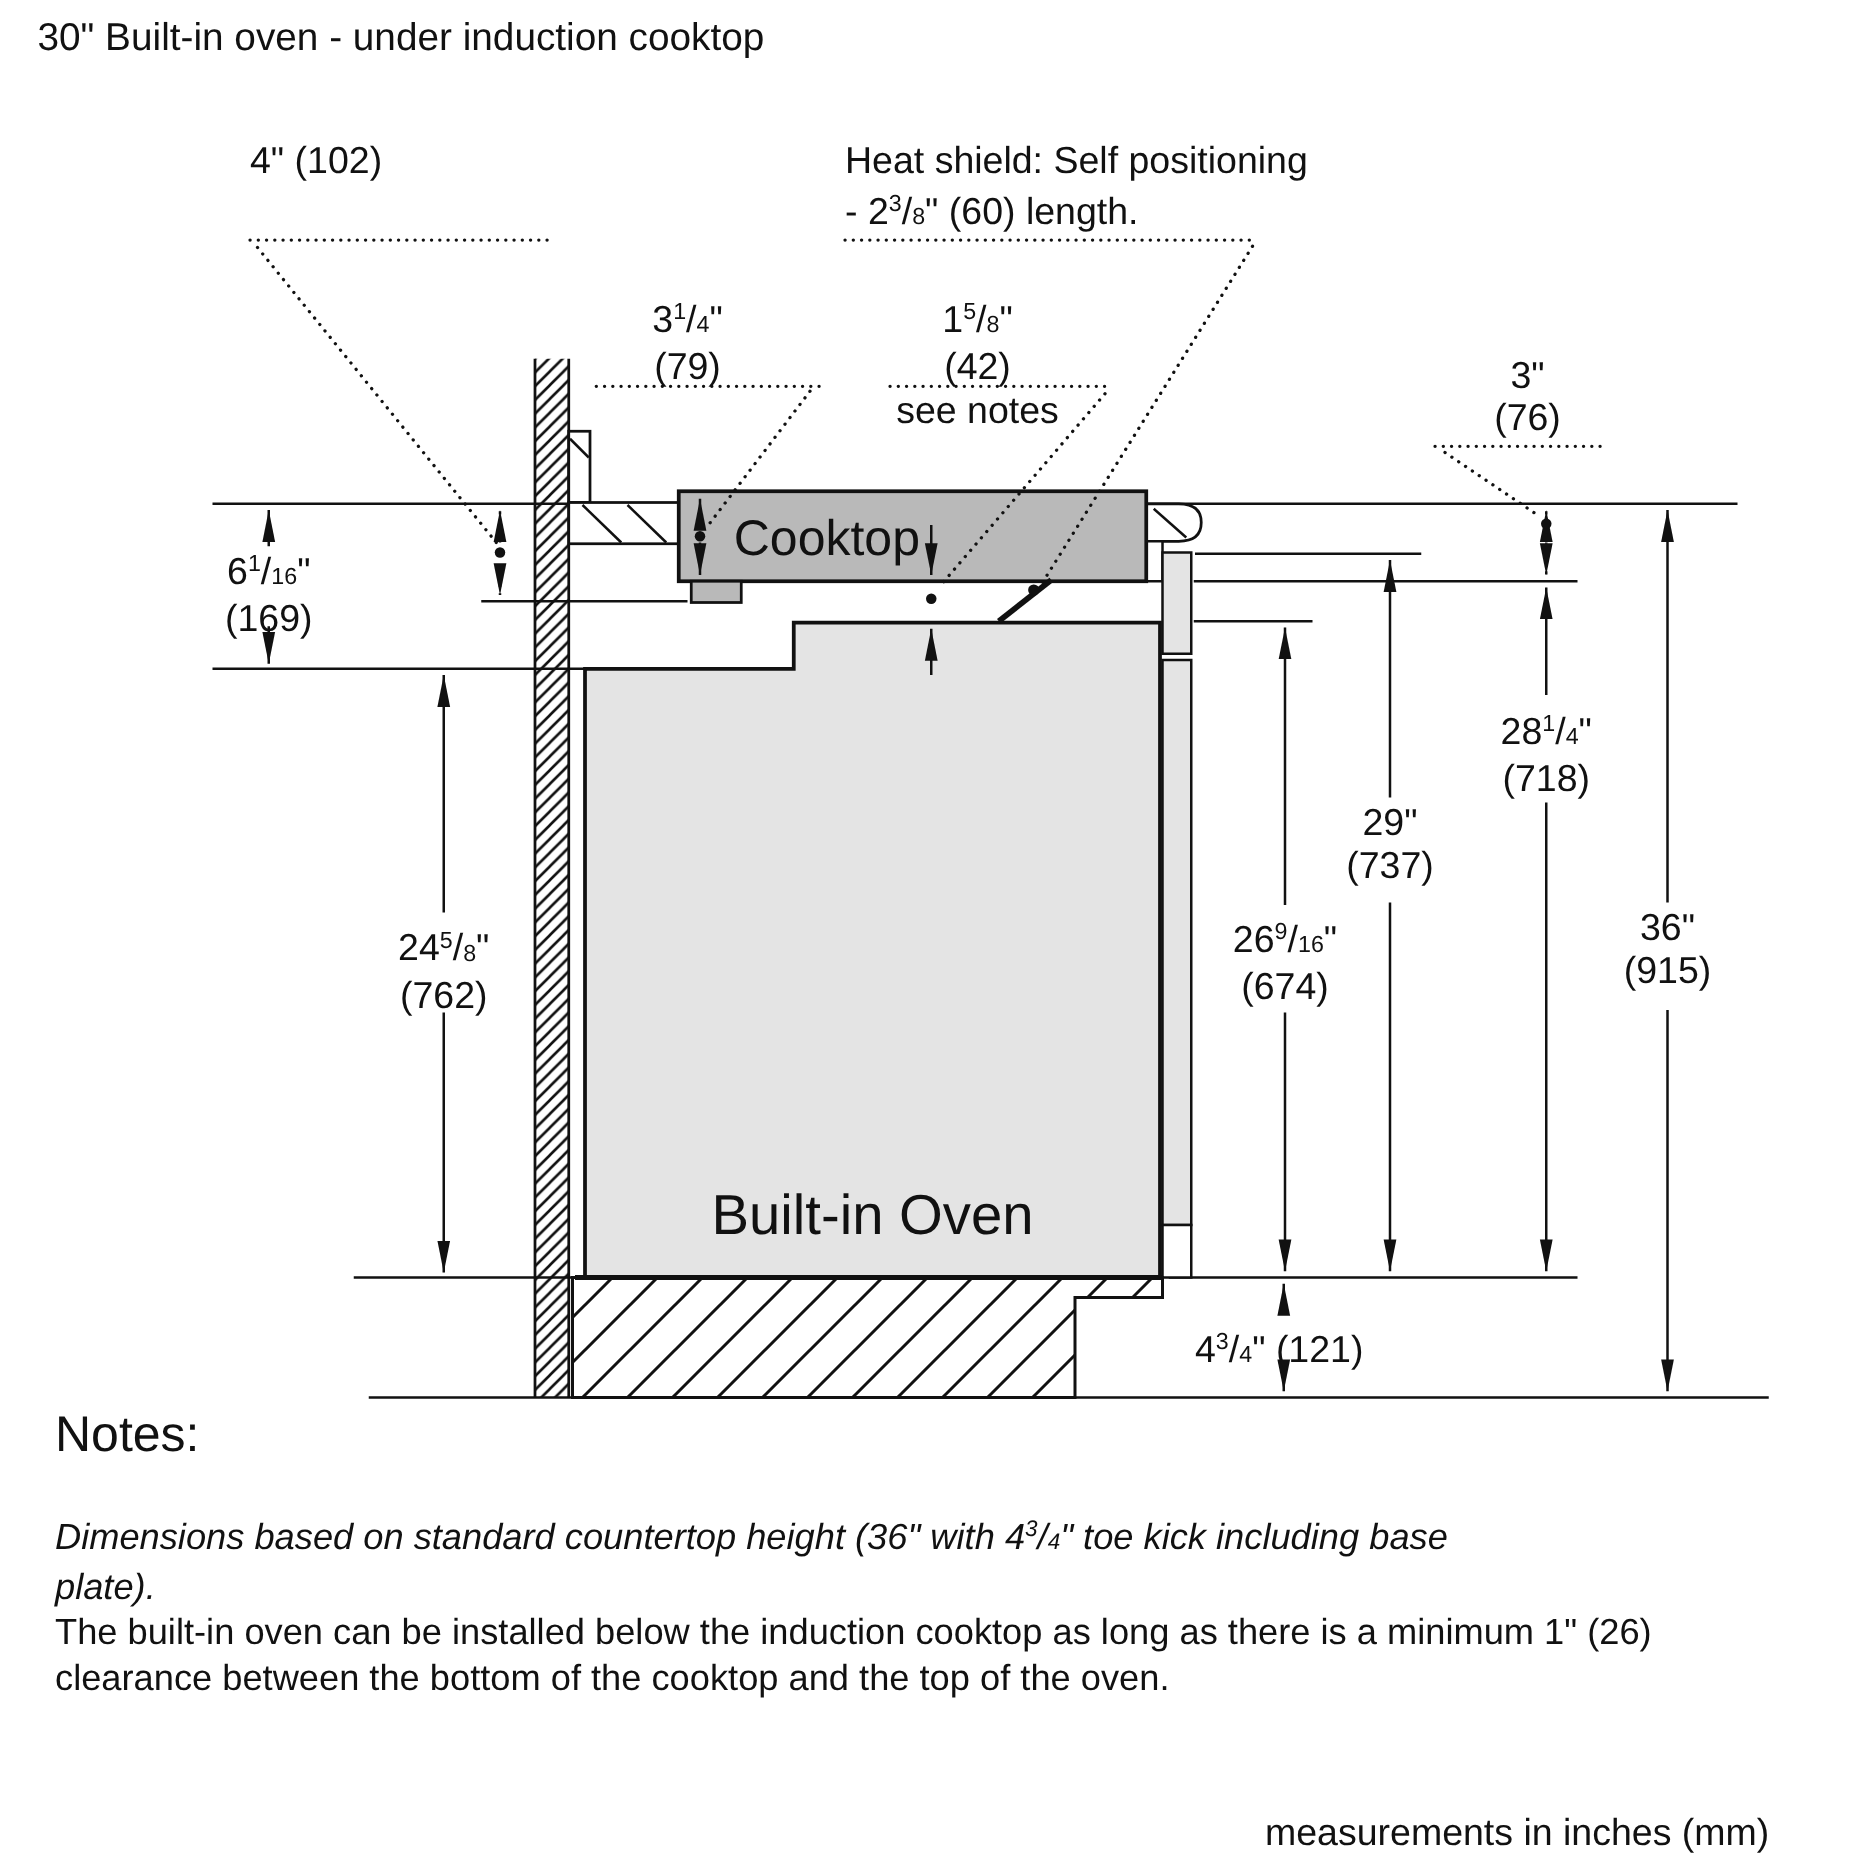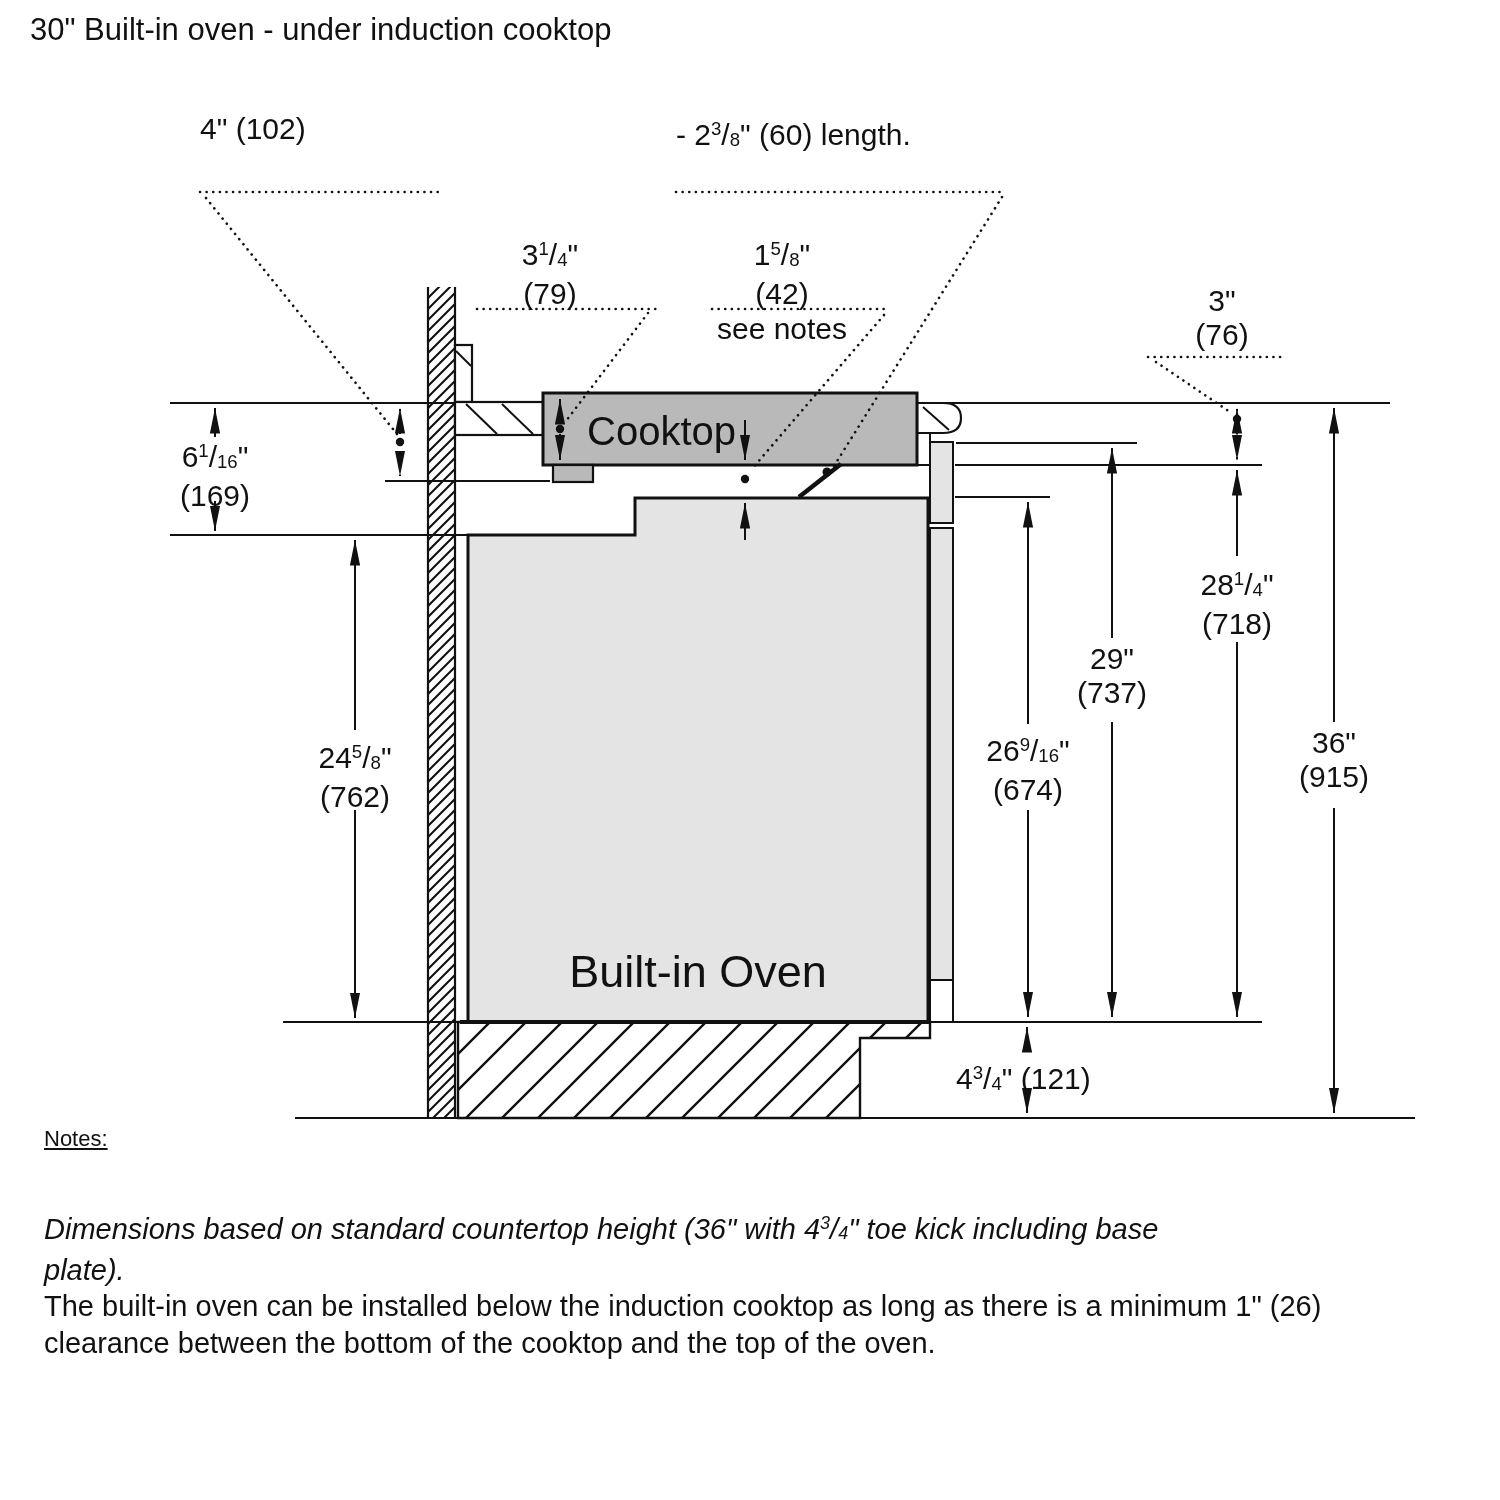--- a/index.html
+++ b/index.html
@@ -7,21 +7,21 @@
           font-family:"Liberation Sans",sans-serif;color:#111;}
   #diagram-svg{position:absolute;left:0;top:0;}
   .lbl{position:absolute;font-size:30px;line-height:34px;text-align:center;white-space:nowrap;}
   .lbl.l{text-align:left;}
   .fn{font-size:62%;vertical-align:0.55em;}
   .fd{font-size:62%;vertical-align:-0.02em;}
   #title{position:absolute;left:30px;top:12px;font-size:31px;}
   #cooktop-label{position:absolute;left:587px;top:400px;width:320px;height:62px;
                  line-height:62px;font-size:40px;text-align:left;}
   #oven-label{position:absolute;left:468px;top:946px;width:460px;font-size:45px;text-align:center;}
-  #notes-heading{position:absolute;left:44px;top:1126px;font-size:22px;text-decoration:underline;}
+  #notes-heading{position:absolute;left:44px;top:1126px;font-size:40px;}
   .para{position:absolute;left:44px;font-size:29px;line-height:37px;}
   #para1{top:1205px;width:1135px;font-style:italic;}
   #para2{top:1288px;width:1295px;}
   #footer{position:absolute;left:1012px;top:1450px;font-size:30px;}
 </style>
 </head>
 <body>
 
 <div id="canvas">
 
@@ -139,20 +139,21 @@
     </g>
   </svg>
 
   <div id="title">30" Built-in oven - under induction cooktop</div>
 
   <div class="lbl l" style="left:200px;top:112px;">
     <div>4" (102)</div>
   </div>
 
   <div class="lbl l" style="left:676px;top:112px;">
+    <div>Heat shield: Self positioning</div>
     <div>- 2<span class="fn">3</span>/<span class="fd">8</span>" (60) length.</div>
   </div>
 
   <div class="lbl" style="left:470px;top:232px;width:160px;">
     <div>3<span class="fn">1</span>/<span class="fd">4</span>"</div>
     <div>(79)</div>
   </div>
 
   <div class="lbl" style="left:702px;top:232px;width:160px;">
     <div>1<span class="fn">5</span>/<span class="fd">8</span>"</div>
@@ -196,14 +197,15 @@
   </div>
 
   <div class="lbl l" style="left:956px;top:1056px;">4<span class="fn">3</span>/<span class="fd">4</span>" (121)</div>
 
   <div id="cooktop-label">Cooktop</div>
   <div id="oven-label">Built-in Oven</div>
 
   <div id="notes-heading">Notes:</div>
   <div id="para1" class="para">Dimensions based on standard countertop height (36" with 4<span class="fn">3</span>/<span class="fd">4</span>" toe kick including base plate).</div>
   <div id="para2" class="para">The built-in oven can be installed below the induction cooktop as long as there is a minimum 1" (26) clearance between the bottom of the cooktop and the top of the oven.</div>
+  <div id="footer">measurements in inches (mm)</div>
 
 </div>
 
 </body></html>

